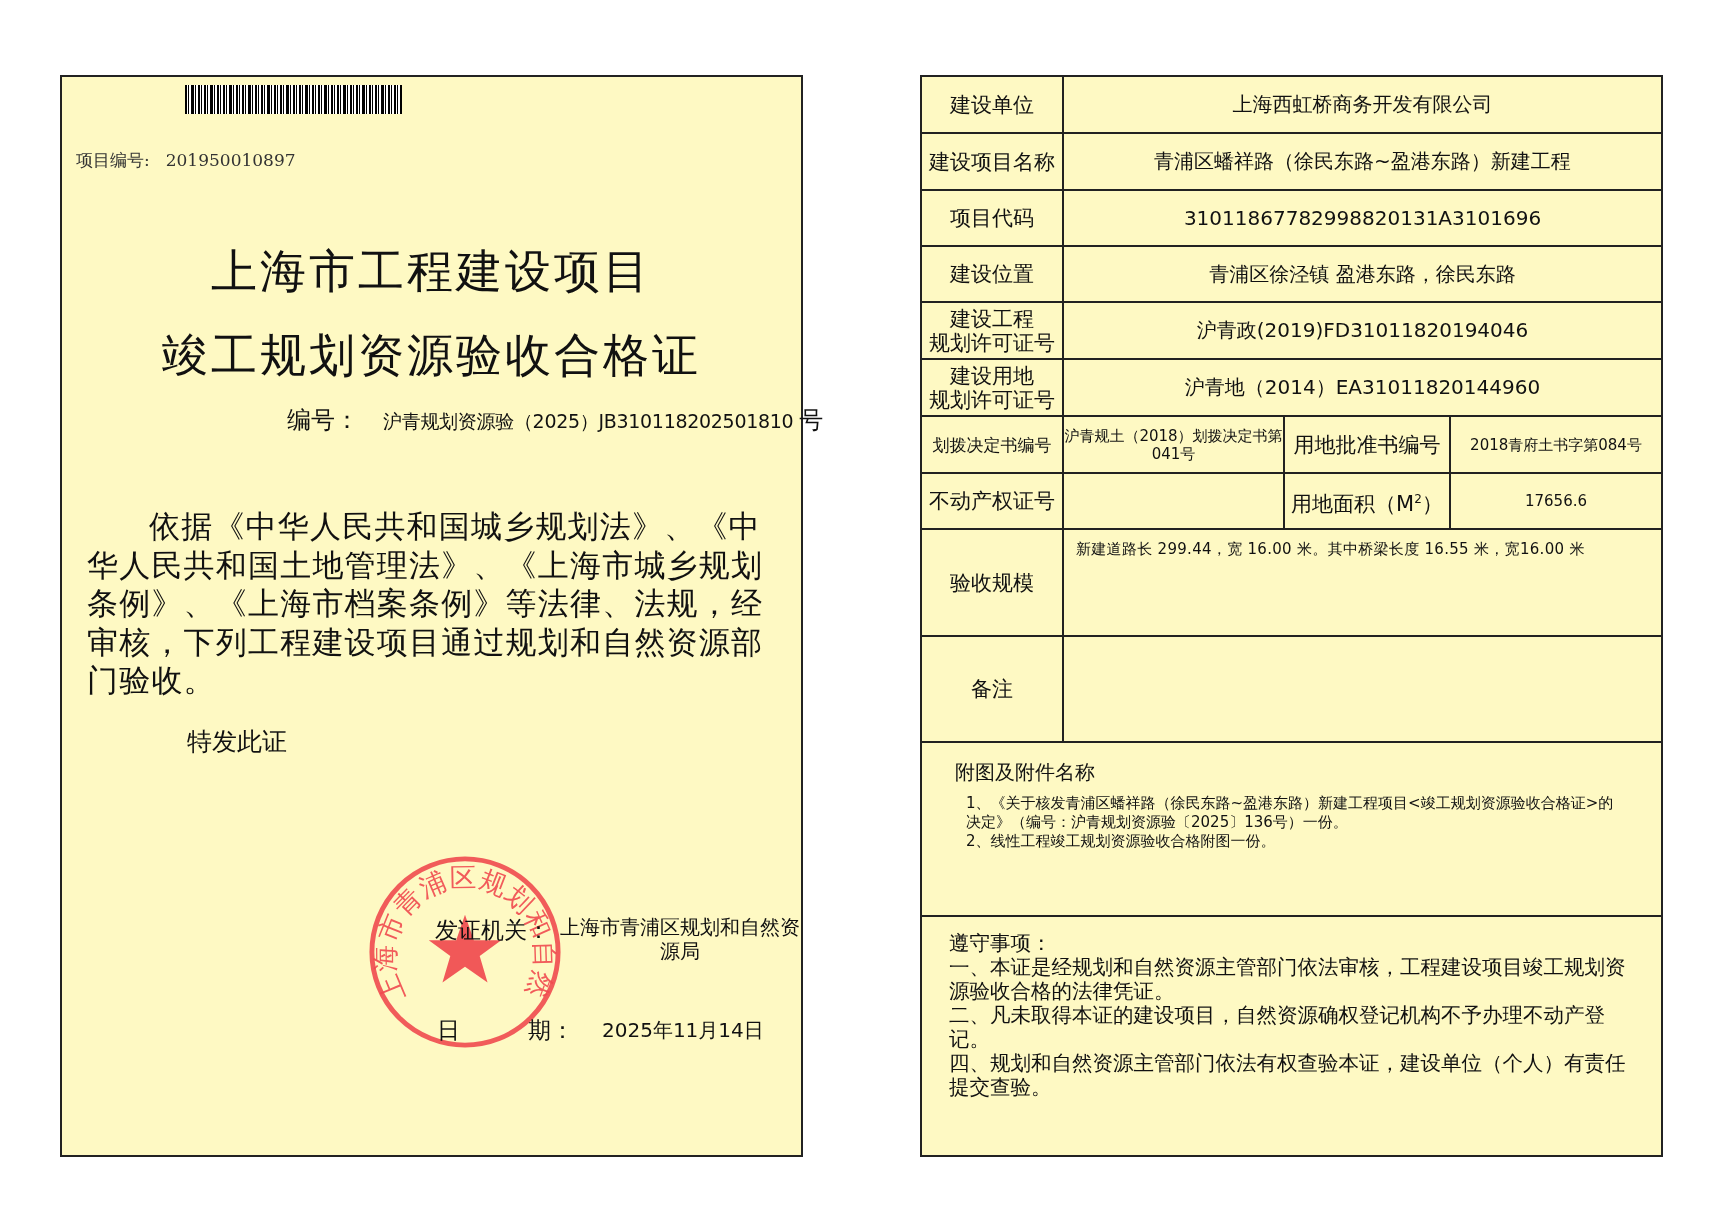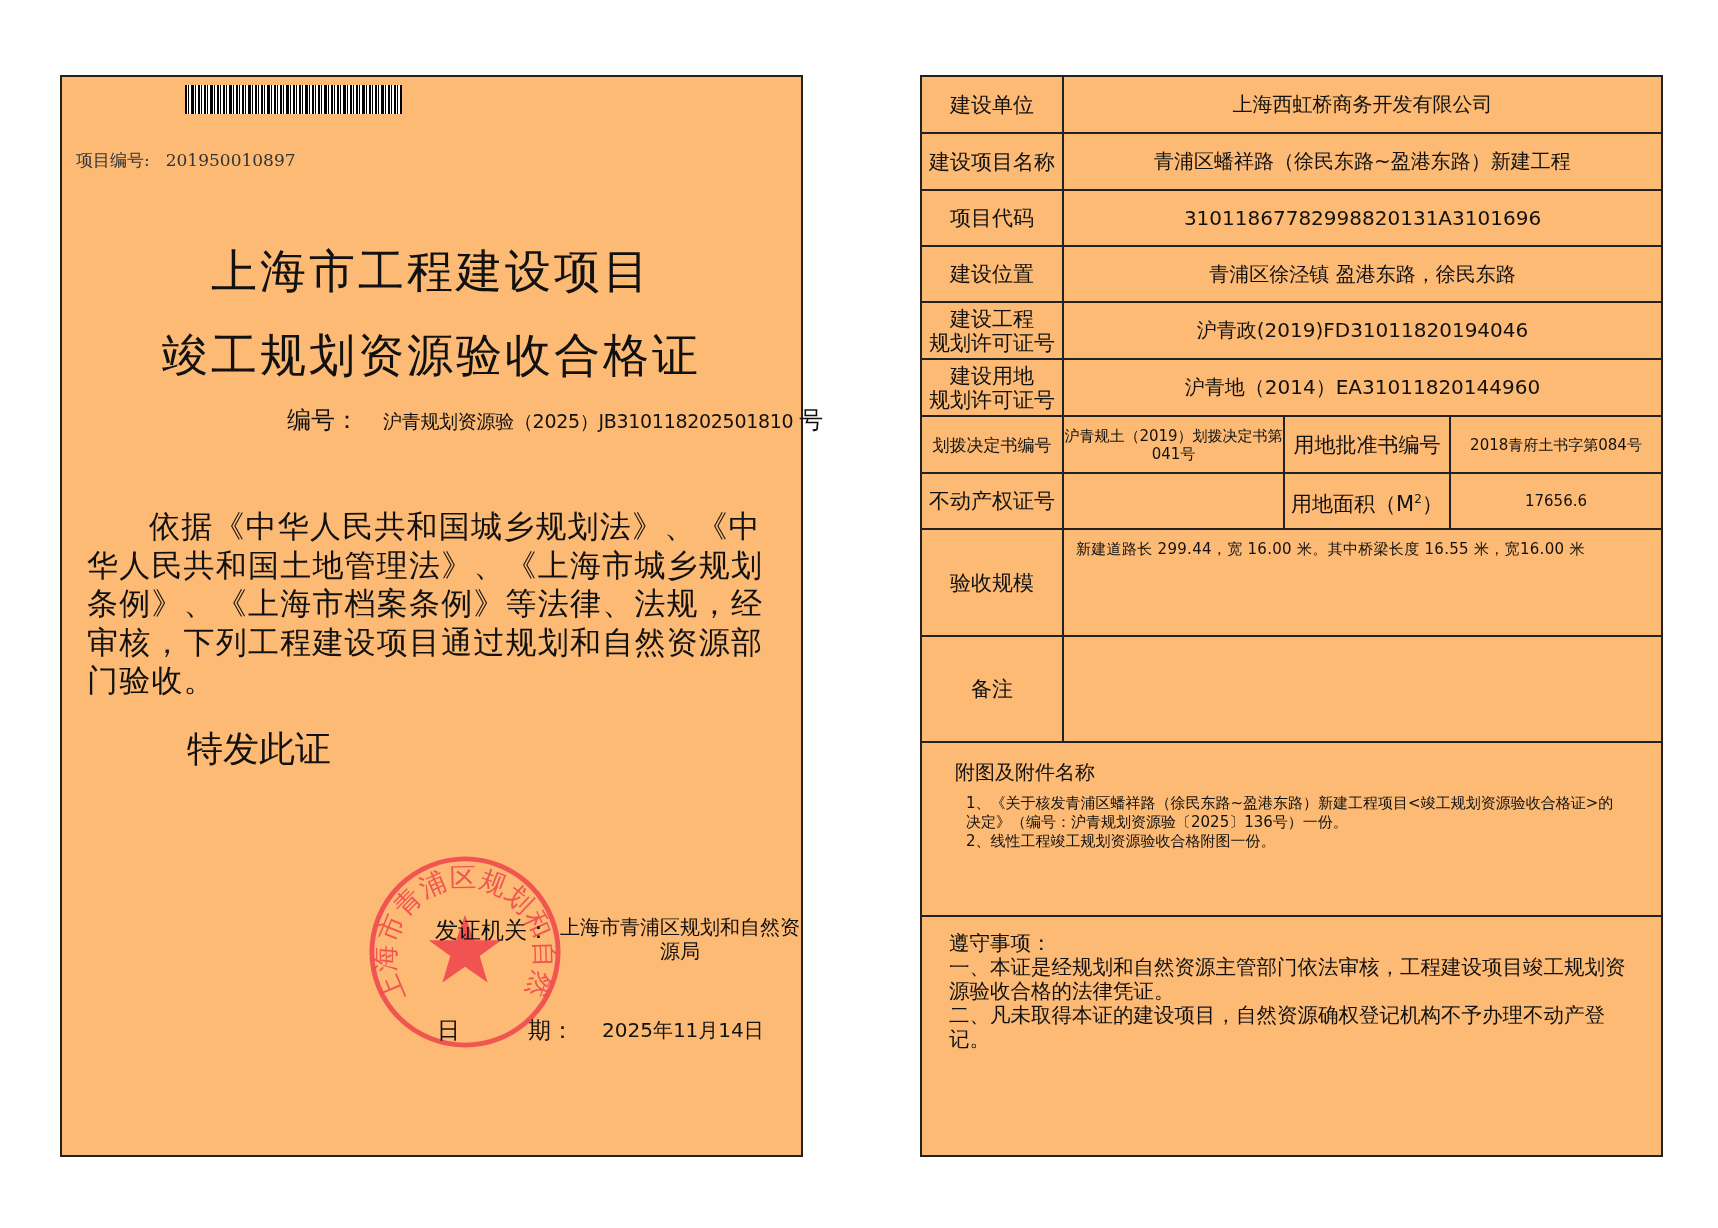--- a/index.html
+++ b/index.html
@@ -1,18 +1,18 @@
 <!DOCTYPE html>
 <html><head>
 <meta charset="utf-8">
 <style>
   html, body { margin:0; padding:0; background:#ffffff; }
   body { width:1718px; height:1228px; position:relative; overflow:hidden;
          font-family:"DejaVu Sans","Liberation Sans",sans-serif; color:#111; }
-  .panel { position:absolute; border:2px solid #222; box-sizing:border-box; background:#fdba74; }
+  .panel { position:absolute; border:2px solid #222; box-sizing:border-box; background:#fef9c3; }
   #left { left:60px; top:75px; width:743px; height:1082px; }
   #right { left:920px; top:75px; width:743px; height:1082px; }
 
   .abs { position:absolute; white-space:nowrap; }
 
   
   .barcode { position:absolute; left:123px; top:8px; width:217px; height:29px;
     background: repeating-linear-gradient(90deg,
       #000 0 2px,#fff 2px 3px,#000 3px 4px,#fff 4px 6px,#000 6px 9px,#fff 9px 10px,
       #000 10px 11px,#fff 11px 13px,#000 13px 15px,#fff 15px 16px,#000 16px 17px,#fff 17px 19px); }
@@ -23,21 +23,21 @@
   .title { left:0; width:739px; text-align:center; font-size:46px; font-weight:400; letter-spacing:3px; color:#111; }
   .t1 { top:164px; }
   .t2 { top:248px; }
 
   .certno { left:225px; top:327px; font-size:24px; }
   .certno .val { font-size:19px; margin-left:24px; letter-spacing:-0.3px; }
   .certno .suf { font-size:24px; margin-left:6px; }
 
   .body-text { position:absolute; left:25px; top:430px; width:690px; font-size:31px; line-height:38.5px;
                text-indent:62px; letter-spacing:1.2px; color:#111; white-space:normal; word-break:break-all; }
-  .issue { left:125px; top:648px; font-size:36px; }
+  .issue { left:125px; top:648px; font-size:25px; }
 
   .stamp { position:absolute; left:305px; top:777px; width:196px; height:196px; }
 
   .issuer-label { left:373px; top:838px; font-size:23px; }
   .issuer-val { left:498px; top:838px; width:240px; font-size:20px; line-height:24px; text-align:center; white-space:normal; }
   .date-label { left:375px; top:938px; font-size:23px; }
   .date-label .gap { display:inline-block; width:68px; }
   .date-val { left:540px; top:940px; font-size:20px; }
 
   
@@ -135,21 +135,21 @@
     </tr>
     <tr style="height:57px">
       <td class="lbl">
         <div>建设用地</div>
         <div>规划许可证号</div>
       </td>
       <td class="val" colspan="3">沪青地（2014）EA31011820144960</td>
     </tr>
     <tr style="height:57px">
       <td class="lbl-sm">划拨决定书编号</td>
-      <td class="val-sm">沪青规土（2019）划拨决定书第041号</td>
+      <td class="val-sm">沪青规土（2018）划拨决定书第041号</td>
       <td class="lbl">用地批准书编号</td>
       <td class="val-sm">2018青府土书字第084号</td>
     </tr>
     <tr style="height:56px">
       <td class="lbl">不动产权证号</td>
       <td class="val"></td>
       <td class="lbl"><span>用地面积（M</span><sup style="font-size:12px">2</sup><span>）</span></td>
       <td class="val-sm">17656.6</td>
     </tr>
     <tr style="height:107px">
@@ -169,15 +169,16 @@
       <div>1、《关于核发青浦区蟠祥路（徐民东路~盈港东路）新建工程项目&lt;竣工规划资源验收合格证&gt;的决定》（编号：沪青规划资源验〔2025〕136号）一份。</div>
       <div>2、线性工程竣工规划资源验收合格附图一份。</div>
     </div>
   </div>
 
   <div class="notes">
     <div class="notes-body">
       <div>遵守事项：</div>
       <div>一、本证是经规划和自然资源主管部门依法审核，工程建设项目竣工规划资源验收合格的法律凭证。</div>
       <div>二、凡未取得本证的建设项目，自然资源确权登记机构不予办理不动产登记。</div>
+      <div>四、规划和自然资源主管部门依法有权查验本证，建设单位（个人）有责任提交查验。</div>
     </div>
   </div>
 </div>
 
 </body></html>

